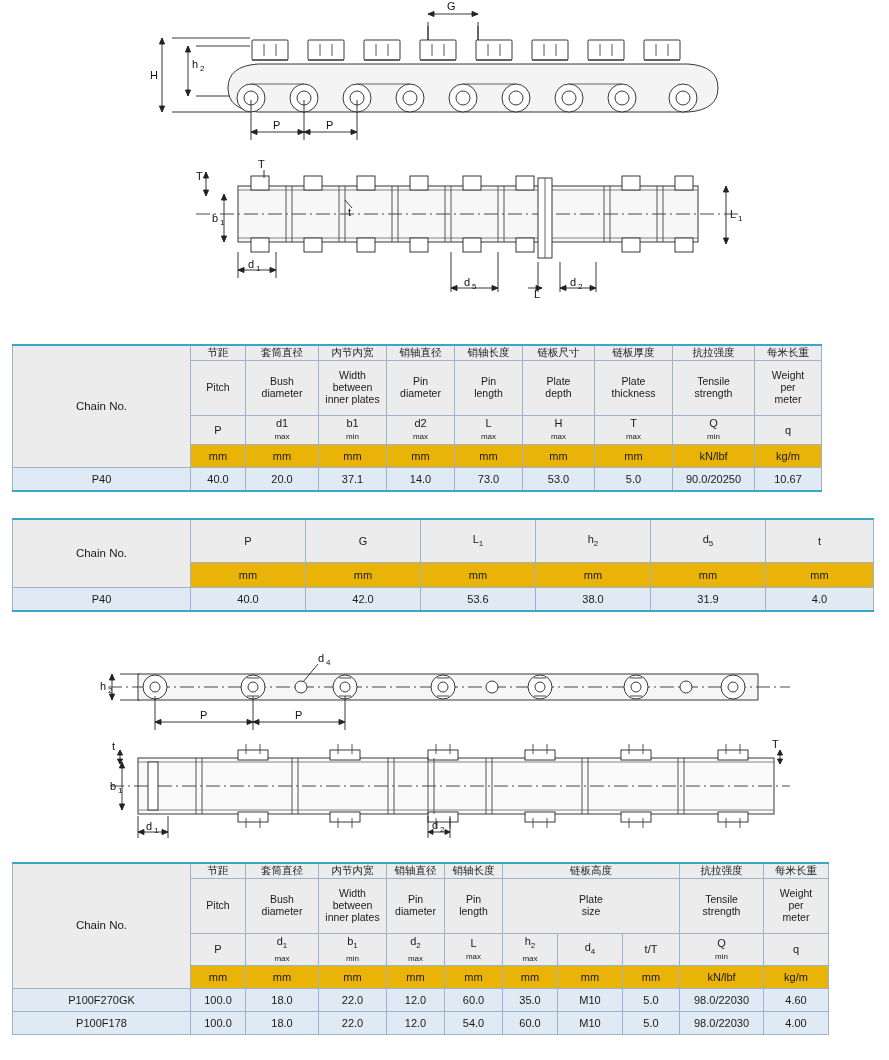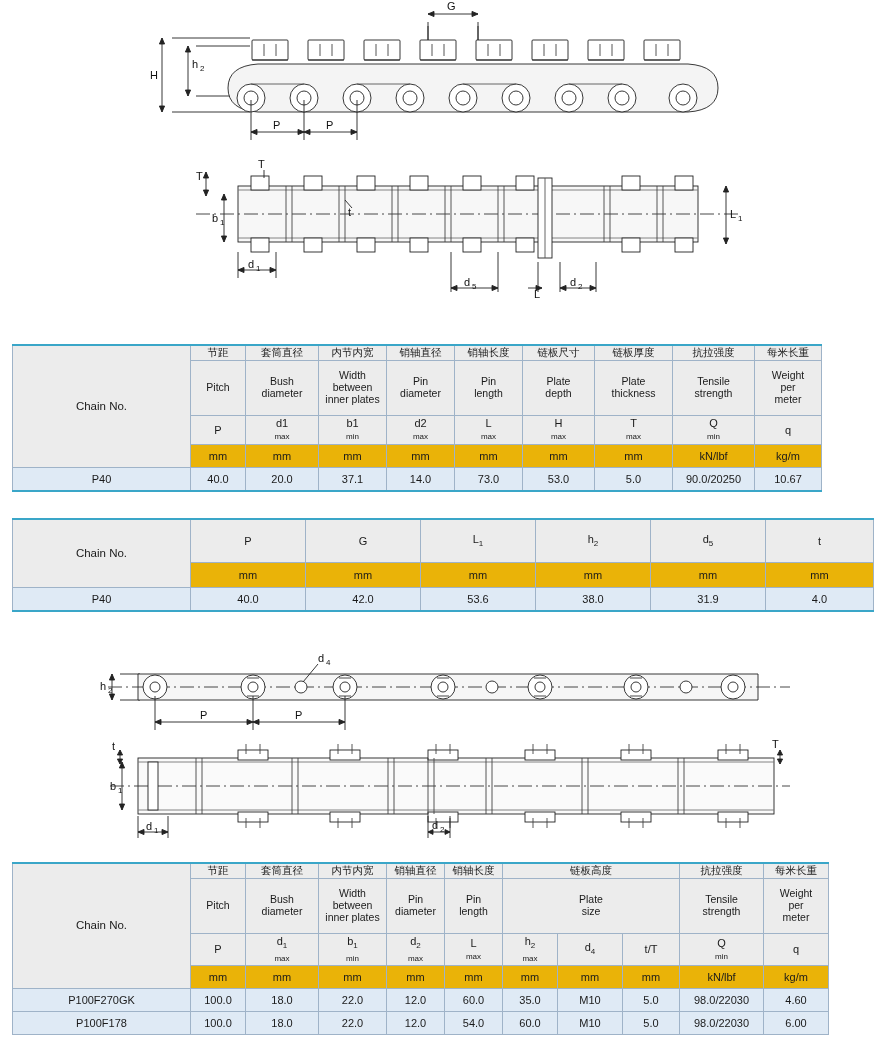--- a/index.html
+++ b/index.html
@@ -639,19 +639,19 @@
         <td style="height:20px">P100F178</td>
         <td>100.0</td>
         <td>18.0</td>
         <td>22.0</td>
         <td>12.0</td>
         <td>54.0</td>
         <td>60.0</td>
         <td>M10</td>
         <td>5.0</td>
         <td>98.0/22030</td>
-        <td>6.00</td>
+        <td>4.00</td>
       </tr>
     </tbody>
       </table>
   </div>
 
 </div>
 
 </body></html>

